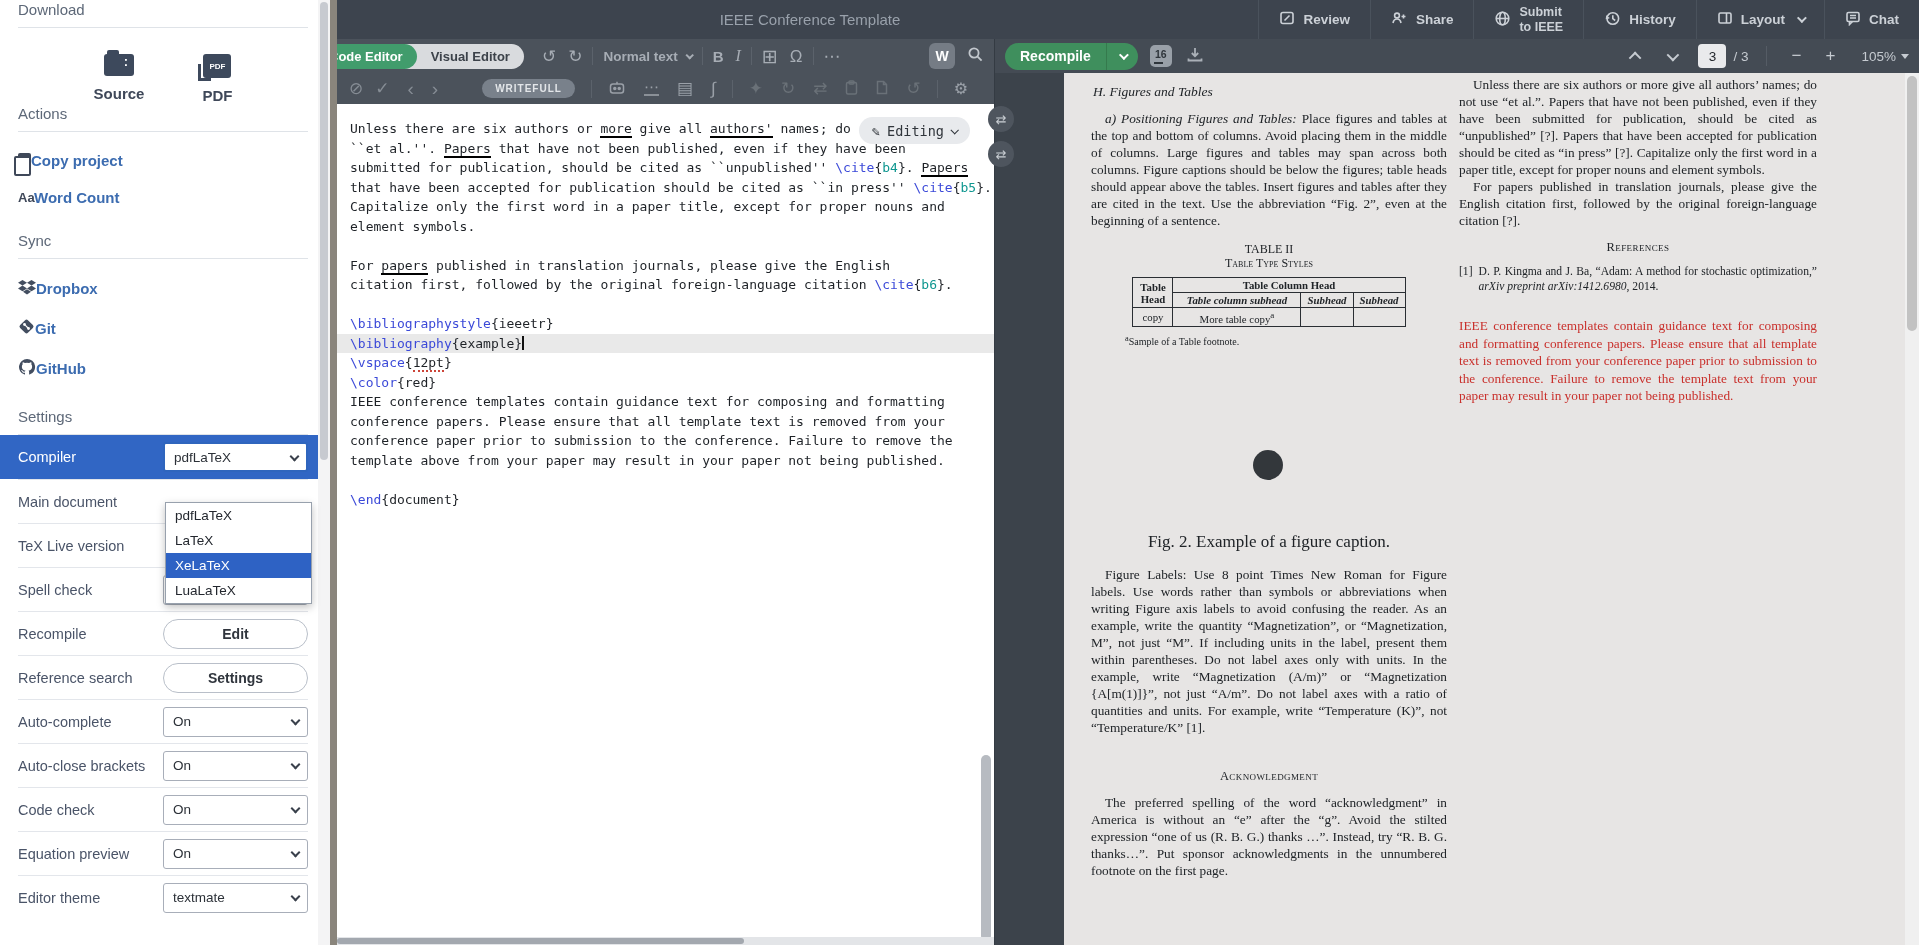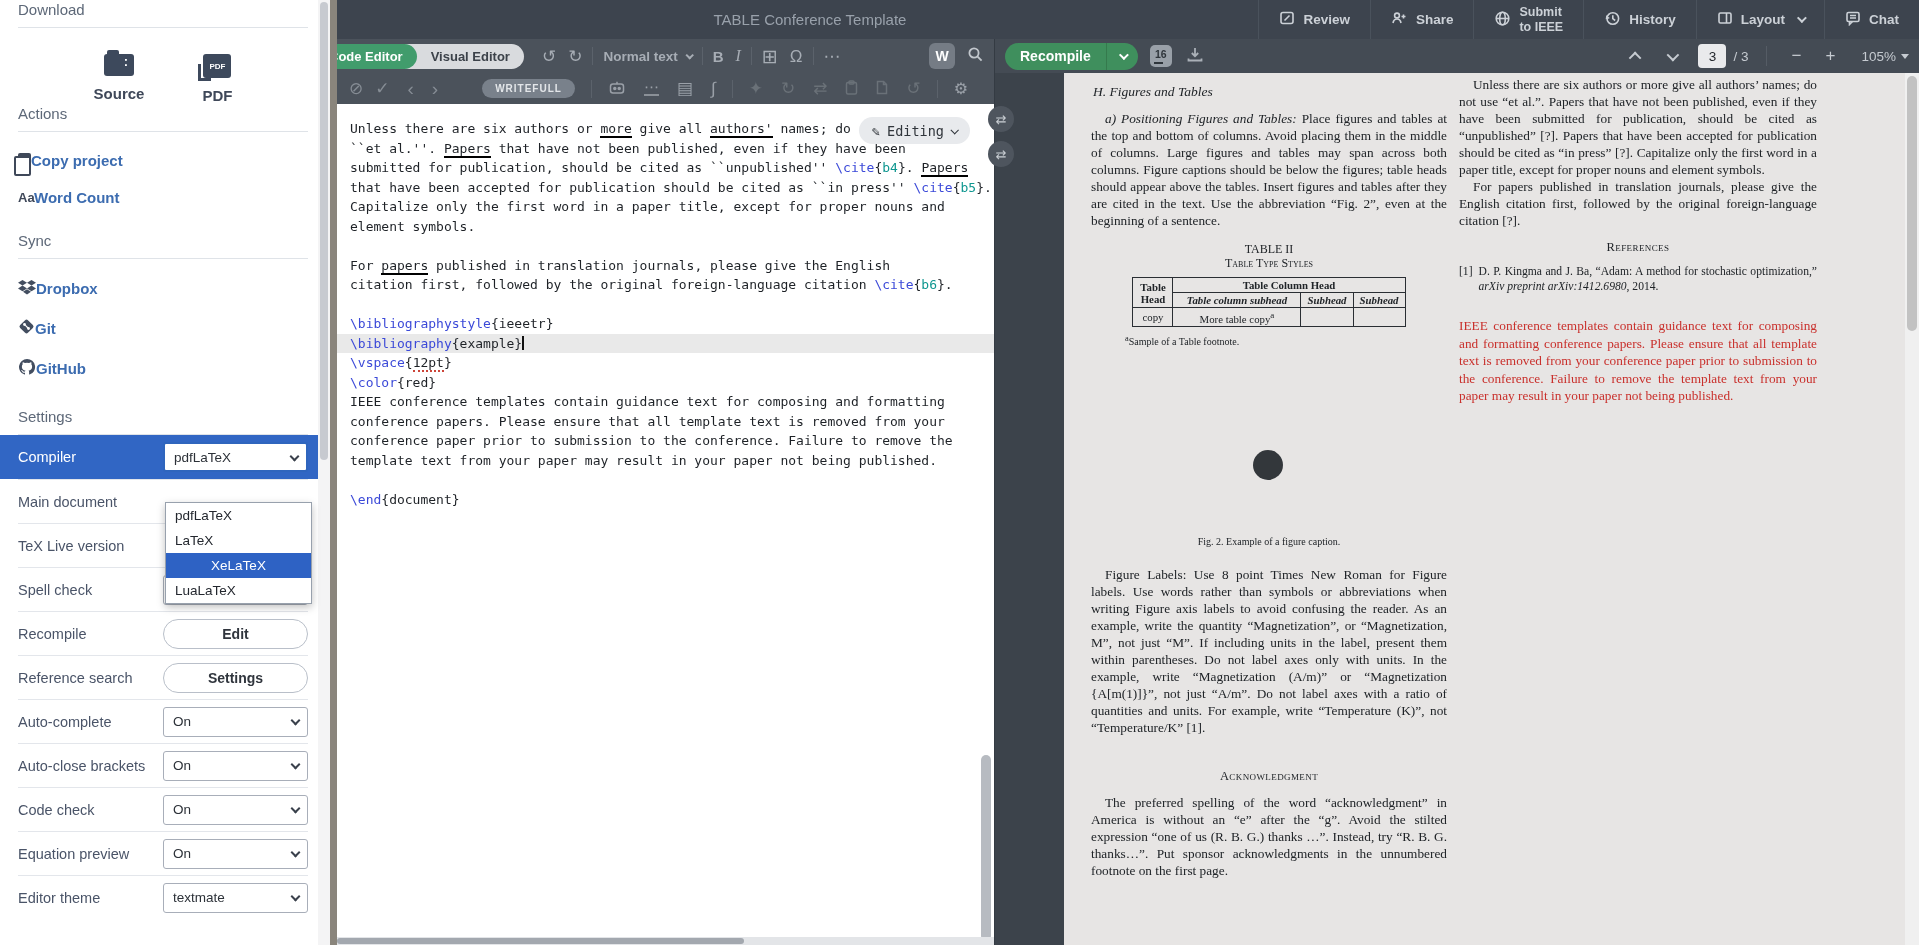--- a/index.html
+++ b/index.html
@@ -38,21 +38,21 @@
   .srow:first-of-type { border-top:none; }
   .slabel { font-size:14.5px; color:#4a5468; }
   .srow.active { background:#3166c4; margin:0 -22px 0 -18px; padding:0 22px 0 18px; border-top:none; }
   .srow.active .slabel { color:#fff; }
   .sselect { position:relative; width:145px; height:30px; background:#fff; border:1px solid #a8aeb9; border-radius:3px; display:flex; align-items:center; padding:0 22px 0 9px; font-size:13.5px; color:#2c3138; cursor:pointer; overflow:hidden; white-space:nowrap; }
   .sselect .chev { position:absolute; right:8px; top:9px; width:7px; height:7px; border-right:2px solid #3a414c; border-bottom:2px solid #3a414c; transform:rotate(45deg); }
   .sselect.focus { border:2px solid #2f65bd; }
   .spill { width:145px; height:30px; background:#fff; border:1px solid #b9bfc9; border-radius:15px; font-size:14px; font-weight:bold; color:#30353d; display:flex; align-items:center; justify-content:center; cursor:pointer; }
   .dropdown { position:absolute; left:165px; top:502px; width:147px; background:#fff; border:1px solid #98a1ad; box-shadow:0 3px 8px rgba(0,0,0,.25); z-index:30; font-size:13.5px; color:#23272e; }
   .dropdown div { padding:5px 9px; cursor:pointer; }
-  .dropdown div.sel { background:#2e62c4; color:#fff;text-align:center; }
+  .dropdown div.sel { background:#2e62c4; color:#fff; }
   .side-scroll { position:absolute; right:0; top:0; width:12px; height:945px; background:#f4f4f5; }
   .side-scroll .thumb { position:absolute; left:2px; top:2px; width:8px; height:458px; background:#c7cad0; border-radius:4px; }
   .resizer { position:absolute; left:330px; top:0; width:7px; height:945px; background:#8a857c; }
 
   
   .editor-pane { position:absolute; left:337px; top:39px; width:657px; bottom:0; background:#fff; overflow:hidden; }
   .etb { display:flex; align-items:center; background:#4b525b; overflow:hidden; }
   .etb1 { height:34px; padding:0 10px 0 8px; }
   .etb2 { height:31px; padding:0 10px 0 12px; background:#4b525b; }
   .seg { display:flex; align-items:center; background:#d9dbde; border-radius:13px; height:25px; margin-left:-30px; flex-shrink:0; }
@@ -119,34 +119,34 @@
   .ph { font-style:italic; font-size:13.5px; margin:4px 0 10px 2px; text-align:left; }
   .ind { text-indent:14px; }
   .lead-i { font-style:italic; }
   .tcap { margin-top:13px; text-align:center; font-variant:small-caps; font-size:12px; line-height:14px; text-indent:0; }
   table.ieee { border-collapse:collapse; margin:7px auto 0; font-size:10.8px; line-height:12px; }
   table.ieee td { border:1px solid #2a2e33; padding:1px 6px; text-align:center; }
   table.ieee .w1{min-width:40px;} table.ieee .w2{min-width:128px;} table.ieee .w3{min-width:52px;}
   .tfoot { font-size:10px; margin:3px 0 0 34px; text-align:left; }
   .figblock { position:relative; height:200px; }
   .figcircle { position:absolute; left:162px; top:100px; width:30px; height:30px; border-radius:50%; background:#33373b; }
-  .figcap { position:absolute; bottom:0; width:100%; text-align:center; font-size:10px; }
+  .figcap { position:absolute; bottom:0; width:100%; text-align:center; font-size:17px; }
   .p2 { margin-top:16px; }
   .schead { margin-top:32px; text-align:center; font-variant:small-caps; font-size:12.5px; letter-spacing:.4px; text-indent:0; }
   .refs { margin-top:9px; font-size:11.6px; line-height:14.5px; display:flex; gap:6px; text-align:justify; }
   .refnum { flex-shrink:0; }
   .redtext { margin-top:23px; color:#c9302c; line-height:17.5px; }
 </style>
 </head>
 <body>
 
 <div class="app">
 
   <header class="topbar">
-    <div class="topbar-title">TABLE Conference Template</div>
+    <div class="topbar-title">IEEE Conference Template</div>
     <nav class="topbar-menu">
       <div class="tb-item">
         <span><svg width="16" height="16" viewBox="0 0 16 16">
               <rect x="2" y="2.5" width="12" height="11" rx="2"></rect>
               <path d="M5.5 10.5 L10.5 5.5"></path>
             </svg></span>
         <span>Review</span>
       </div>
       <div class="tb-item">
         <span><svg width="17" height="16" viewBox="0 0 17 16">
@@ -400,21 +400,21 @@
           <div class="cl"><span>For </span><span class="tok-spell">papers</span><span> published in translation journals, please give the English</span></div>
           <div class="cl"><span>citation first, followed by the original foreign-language citation </span><span class="tok-cmd">\cite</span><span>{</span><span class="tok-val">b6</span><span>}.</span></div>
           <div class="cl"></div>
           <div class="cl"><span class="tok-cmd">\bibliographystyle</span><span>{ieeetr}</span></div>
           <div class="cl active"><span class="tok-cmd">\bibliography</span><span>{example}</span><span class="caret"></span></div>
           <div class="cl"><span class="tok-cmd">\vspace</span><span>{</span><span class="tok-red">12pt</span><span>}</span></div>
           <div class="cl"><span class="tok-cmd">\color</span><span>{red}</span></div>
           <div class="cl"><span>IEEE conference templates contain guidance text for composing and formatting</span></div>
           <div class="cl"><span>conference papers. Please ensure that all template text is removed from your</span></div>
           <div class="cl"><span>conference paper prior to submission to the conference. Failure to remove the</span></div>
-          <div class="cl"><span>template text from your paper may result in your paper not being published.</span></div>
+          <div class="cl"><span>template above from your paper may result in your paper not being published.</span></div>
           <div class="cl"></div>
           <div class="cl"><span class="tok-cmd">\end</span><span>{document}</span></div>
         </div>
       <div class="ed-vthumb"></div>
       <div class="ed-hscroll">
           <div class="thumb"></div>
         </div>
     </div>
   </section>
 

